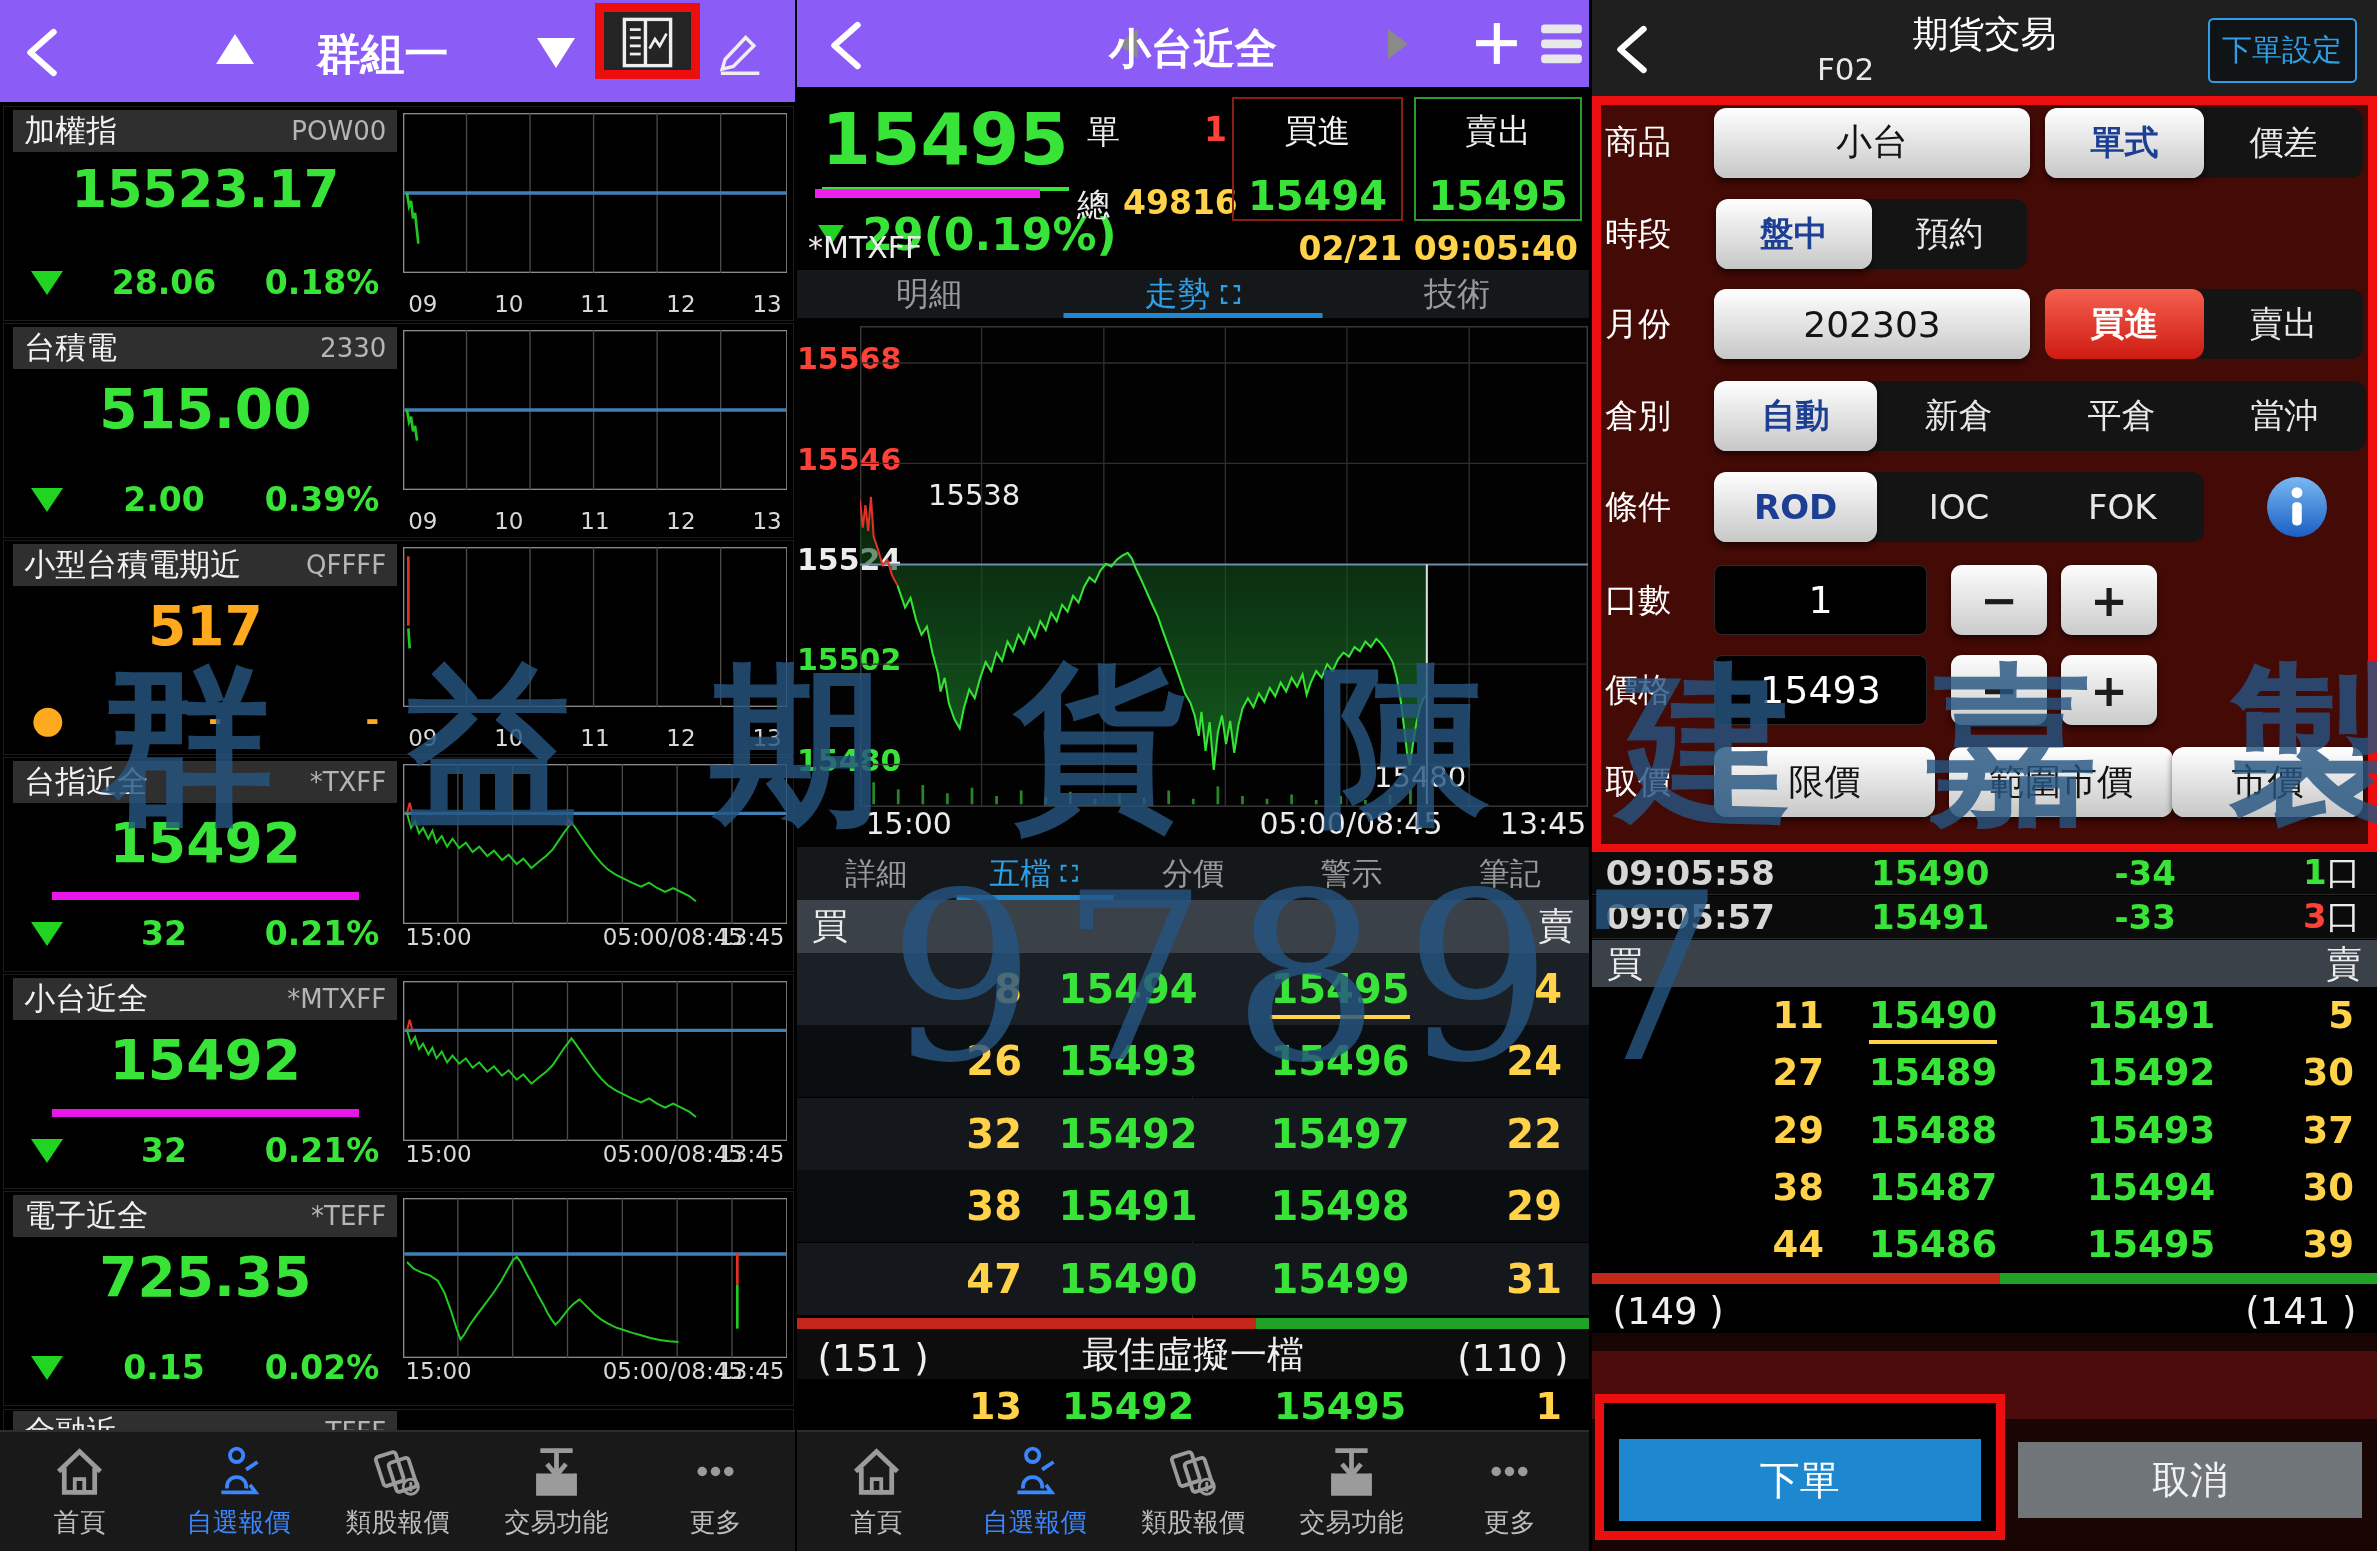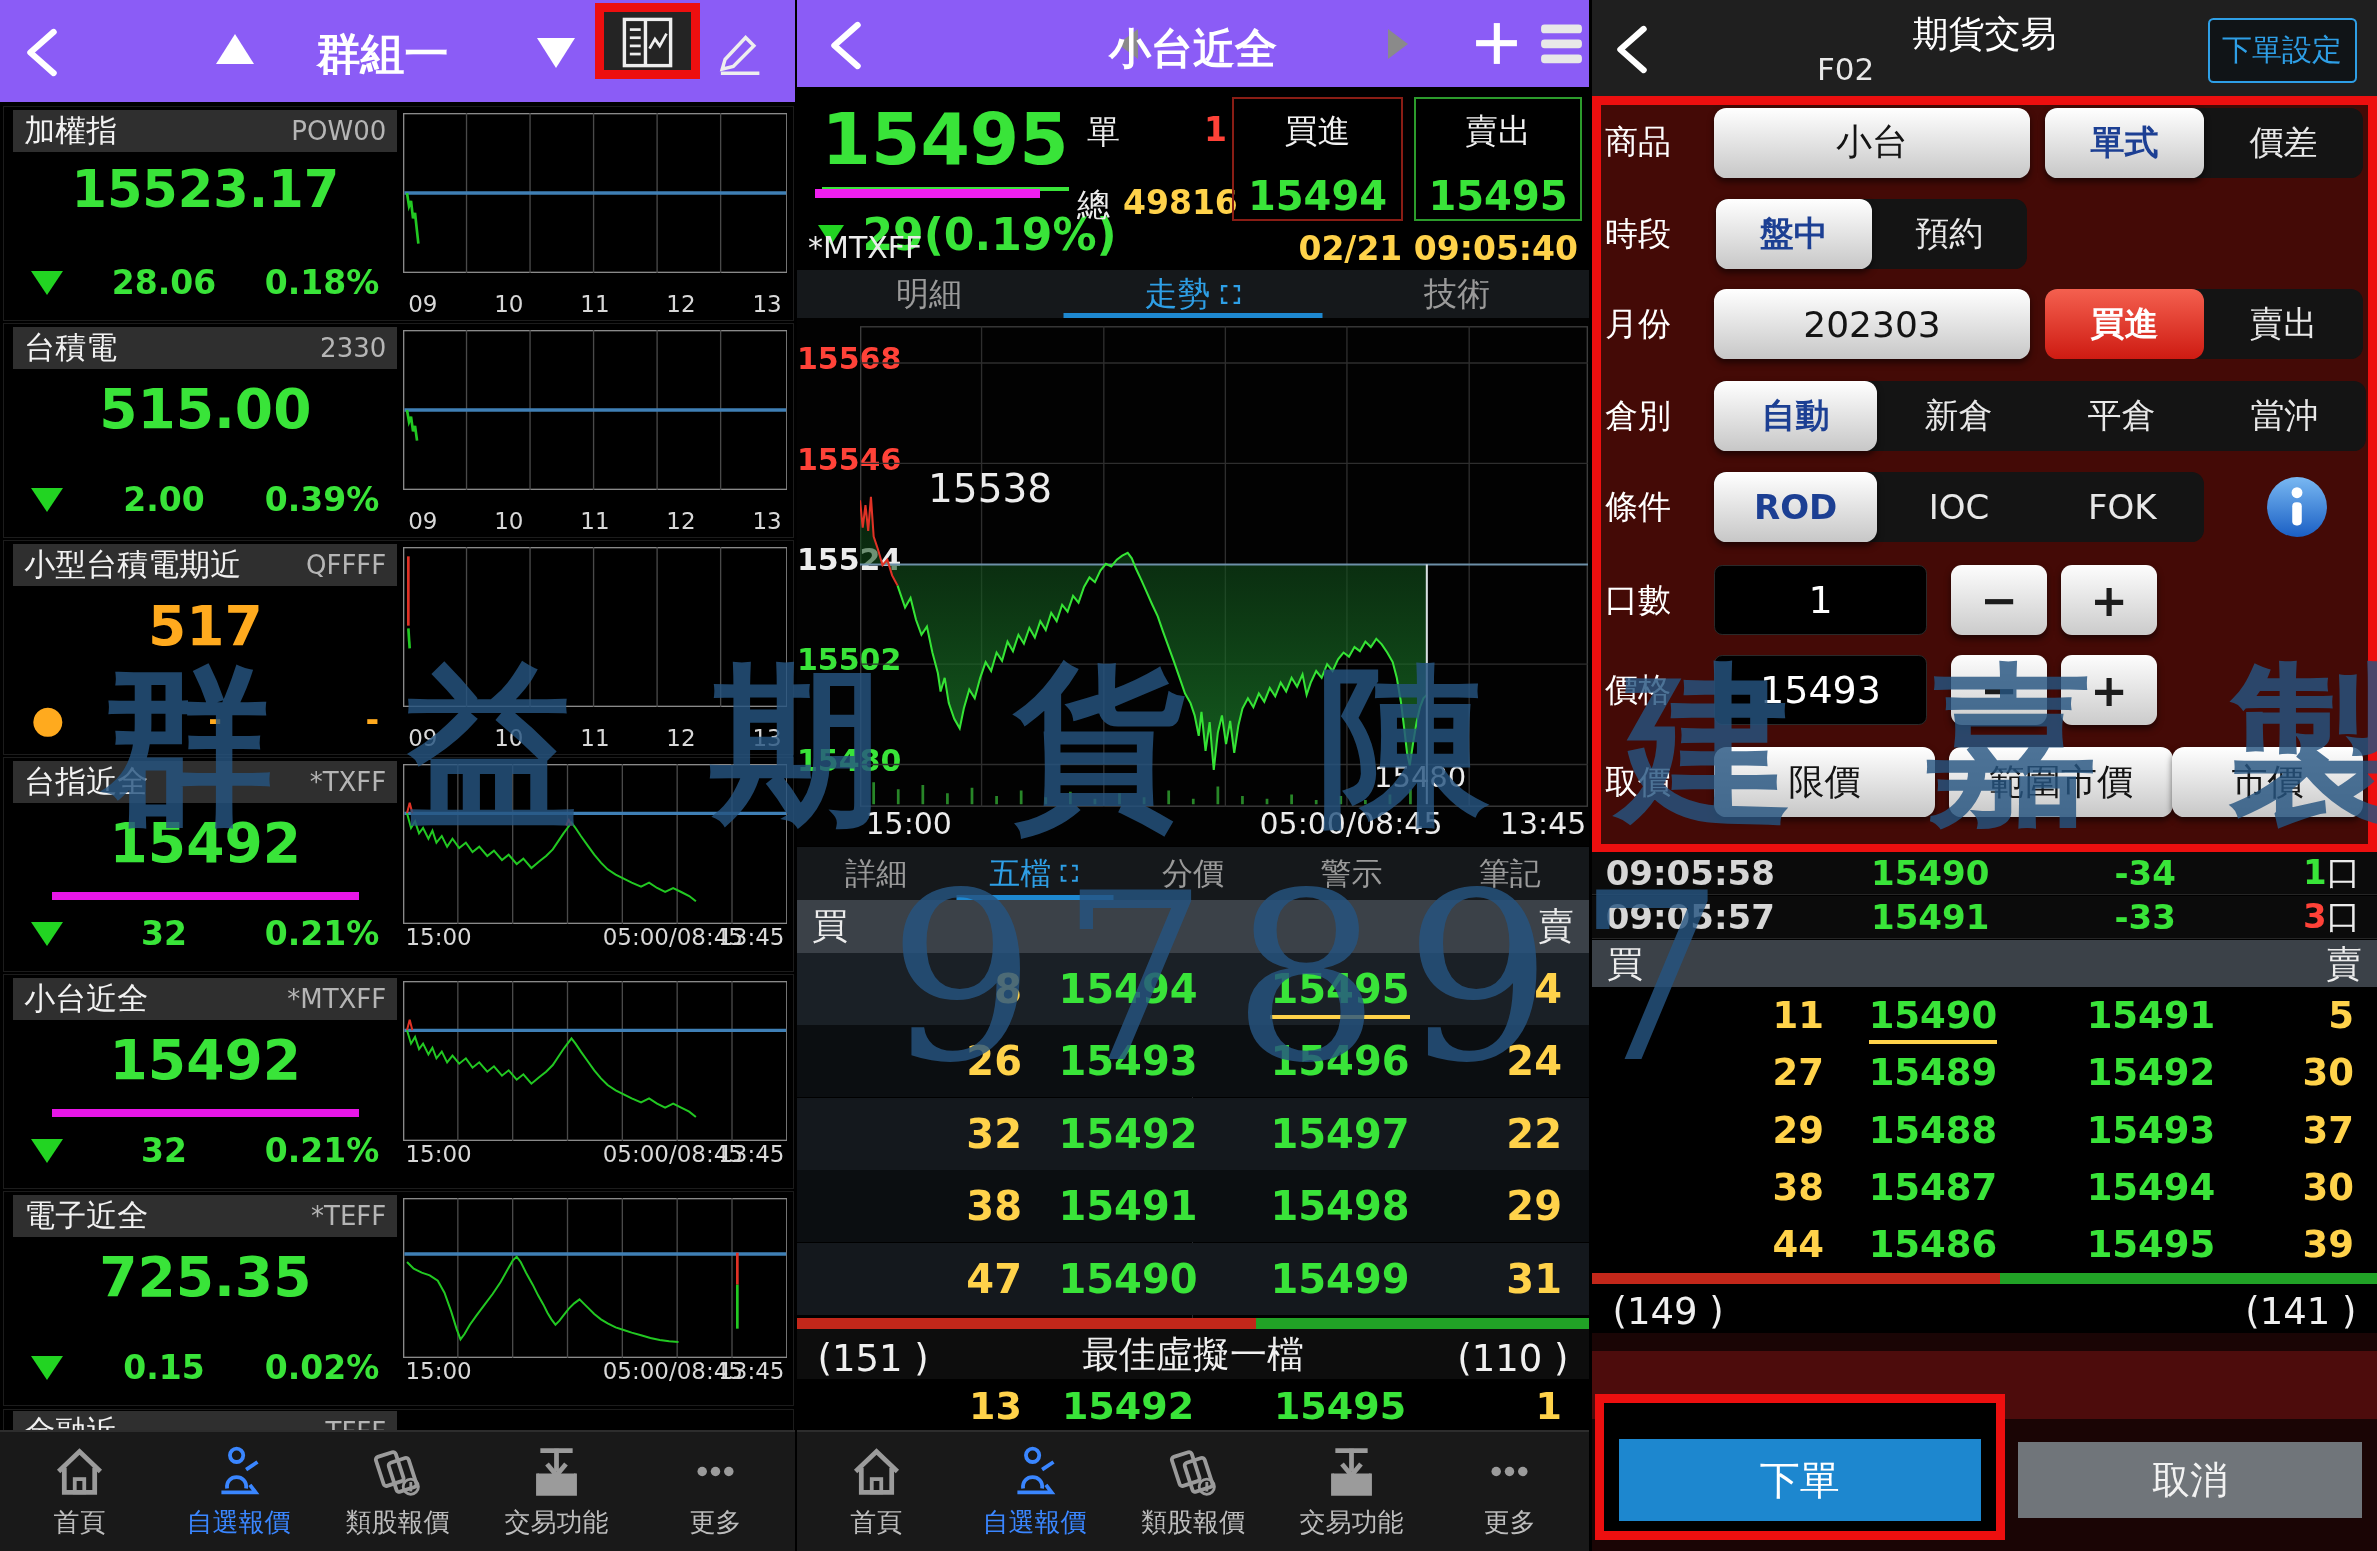--- a/index.html
+++ b/index.html
@@ -480,21 +480,21 @@
           <line x1="0" y1="495" x2="1066" y2="495"></line>
             <line x1="0" y1="642" x2="1066" y2="642"></line>
         </g>
         <path d="M0,255 4,295 8,262 12,300 16,250 20,308 26,326 33,350 40,342 47,365 55,380 66,412 74,398 82,430 90,452 98,440 106,478 114,508 118,535 124,515 130,552 138,575 146,589 152,560 160,532 168,545 176,515 184,492 192,505 200,478 208,490 216,462 224,476 232,452 240,465 248,442 256,456 264,432 272,445 280,420 288,432 296,408 304,418 312,395 320,405 328,382 336,368 344,375 352,358 360,348 368,352 376,342 384,336 392,332 398,340 404,355 412,372 420,390 428,408 436,425 444,448 452,470 460,492 468,515 476,538 484,552 490,570 496,600 500,565 506,622 512,580 518,650 524,595 530,570 536,612 542,578 548,625 554,585 560,560 568,545 576,558 584,538 592,550 600,530 608,542 616,522 624,535 632,515 640,528 648,510 654,540 660,522 668,505 676,515 684,495 692,505 700,488 708,478 716,484 724,470 732,476 740,462 748,470 756,458 764,466 772,478 780,492 786,515 792,550 797,590 801,625 805,643 810,610 815,580 820,558 825,545 830,540 L830,349 L0,349 Z" fill="url(#gfill)" stroke="none"></path>
         <line x1="0" y1="349" x2="1066" y2="349" stroke="#6d8fa8" stroke-width="3"></line>
         <polyline points="0,255 4,295 8,262 12,300 16,250 20,308 26,326 33,350 40,342 47,365 55,380" fill="none" stroke="#e03226" stroke-width="3"></polyline>
         <polyline points="55,380 66,412 74,398 82,430 90,452 98,440 106,478 114,508 118,535 124,515 130,552 138,575 146,589 152,560 160,532 168,545 176,515 184,492 192,505 200,478 208,490 216,462 224,476 232,452 240,465 248,442 256,456 264,432 272,445 280,420 288,432 296,408 304,418 312,395 320,405 328,382 336,368 344,375 352,358 360,348 368,352 376,342 384,336 392,332 398,340 404,355 412,372 420,390 428,408 436,425 444,448 452,470 460,492 468,515 476,538 484,552 490,570 496,600 500,565 506,622 512,580 518,650 524,595 530,570 536,612 542,578 548,625 554,585 560,560 568,545 576,558 584,538 592,550 600,530 608,542 616,522 624,535 632,515 640,528 648,510 654,540 660,522 668,505 676,515 684,495 692,505 700,488 708,478 716,484 724,470 732,476 740,462 748,470 756,458 764,466 772,478 780,492 786,515 792,550 797,590 801,625 805,643 810,610 815,580 820,558 825,545 830,540" fill="none" stroke="#35e435" stroke-width="3"></polyline>
         <line x1="830" y1="349" x2="830" y2="700" stroke="#d8dee2" stroke-width="3"></line>
         <path d="M20,700V668 M56,700V678 M92,700V672 M128,700V684 M164,700V676 M200,700V688 M236,700V680 M272,700V690 M308,700V682 M344,700V692 M380,700V684 M416,700V690 M452,700V680 M488,700V692 M524,700V674 M560,700V688 M596,700V692 M632,700V686 M668,700V694 M704,700V688 M740,700V694 M776,700V686 M806,700V678" stroke="#2f9e2f" stroke-width="4" opacity="0.85"></path>
       </svg>
-      <span class="abs wht num" style="left:131px;top:148px;font-size:39px">15538</span>
+      <span class="abs wht num" style="left:131px;top:160px;font-size:29px">15538</span>
       <span class="abs wht num" style="left:577px;top:442px;font-size:29px">15480</span>
       <div class="abs num" style="left:63px;right:2.7px;top:488px;height:36px">
         <span class="abs wht" style="left:5.5px;font-size:30px">15:00</span>
         <span class="abs wht" style="left:55%;font-size:30px">05:00/08:45</span>
         <span class="abs wht" style="right:0;font-size:30px">13:45</span>
       </div>
     </div>
 
     <div class="mtabs" style="top:847px;height:53px">
       <div class="tab" style="font-size:31px">

